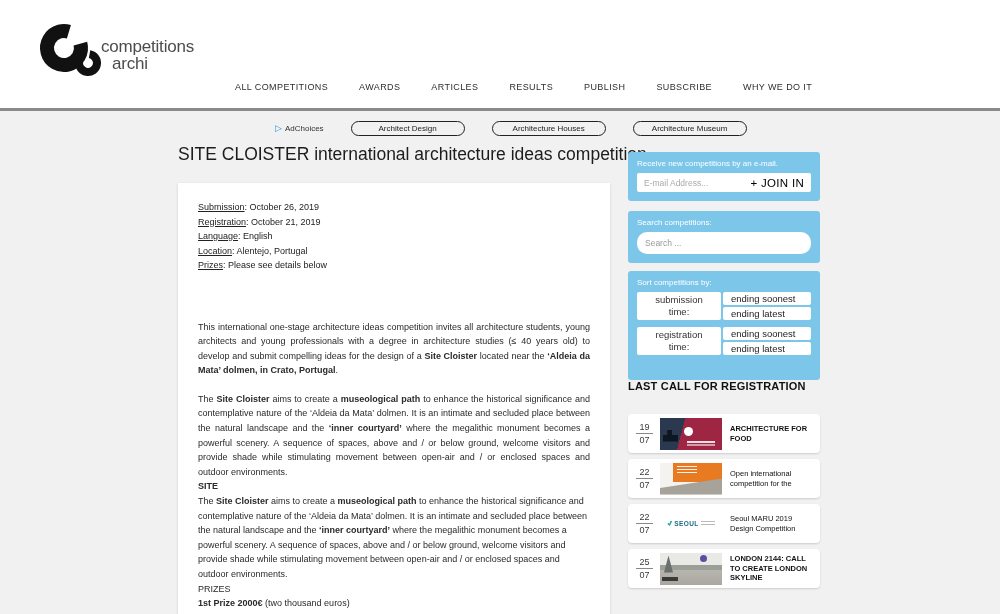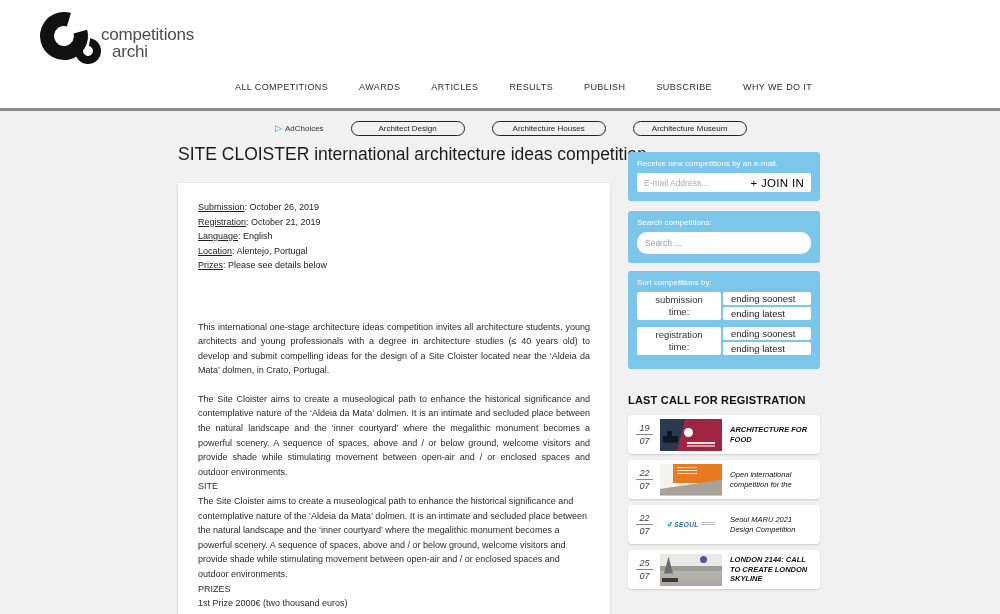--- a/index.html
+++ b/index.html
@@ -2,21 +2,21 @@
 <html><head>
 <meta charset="utf-8">
 <style>
   * { margin:0; padding:0; box-sizing:border-box; }
   html,body { background:#ffffff; }
   body { font-family:"Liberation Sans", sans-serif; }
   .page { position:relative; width:1000px; height:614px; overflow:hidden; background:#f1f1f1; }
 
   
   .header { position:absolute; top:0; left:0; width:1000px; height:108px; background:#ffffff; z-index:2; }
-  .logo { position:absolute; left:38px; top:4px; width:230px; height:70px; }
+  .logo { position:absolute; left:38px; top:16px; width:230px; height:70px; }
   .logo svg { position:absolute; left:0; top:2px; }
   .logo-text { position:absolute; left:63px; top:22px; color:#4c4c4c; font-size:17px; letter-spacing:-0.2px; line-height:17px; }
   .logo-text .l2 { margin-left:11px; }
   .main-nav { position:absolute; left:235px; top:82px; display:flex; gap:31px; }
   .nav-item { font-size:9px; color:#2e2e2e; letter-spacing:0.4px; text-decoration:none; cursor:pointer; white-space:nowrap; }
   .separator { position:absolute; top:108px; left:0; width:1000px; height:3px; background:#8a8a8a; z-index:3; }
 
   
   .content { position:absolute; top:111px; left:0; width:1000px; height:503px; background:#f1f1f1; }
 
@@ -27,42 +27,42 @@
   .adchoices .txt { font-size:8px; color:#333; }
   .ad-pill { border:1px solid #222; border-radius:9px; background:transparent; font-size:8px; color:#222; padding:2px 0; width:114px; text-align:center; cursor:pointer; font-family:"Liberation Sans",sans-serif; }
 
   
   .page-title { position:absolute; left:178px; top:33px; font-size:17.5px; font-weight:400; color:#1c1c1c; }
   .article-card { position:absolute; left:178px; top:72px; width:432px; height:900px; background:#ffffff; box-shadow:0 1px 3px rgba(0,0,0,0.13); padding:17px 20px; }
   .meta-row { font-size:9px; line-height:14.5px; color:#222; }
   .meta-label { text-decoration:underline; }
   .article-body { margin-top:47px; font-size:9px; line-height:14.6px; color:#2a2a2a; }
   .article-body .b-p.gap { margin-bottom:14px; }
-  .article-body .bold { font-weight:normal; }
+  .article-body .bold { font-weight:bold; }
 
   
   .sidebar { position:absolute; left:628px; top:41px; width:192px; }
   .blue-box { background:#7cc6ea; border-radius:3px; padding:7px 9px 9px; }
   .box-label { font-size:8px; color:#ffffff; margin-bottom:5px; }
   .email-row { background:#ffffff; height:19px; display:flex; align-items:center; justify-content:space-between; padding:0 7px; border-radius:2px; }
   .email-input { border:none; outline:none; font-size:8.5px; color:#888; width:95px; font-family:"Liberation Sans",sans-serif; background:transparent; }
   .email-input::placeholder { color:#aaa; }
   .join-btn { border:none; background:none; font-size:11.5px; color:#000; letter-spacing:0.3px; cursor:pointer; white-space:nowrap; font-family:"Liberation Sans",sans-serif; }
   .box-search { margin-top:10px; }
   .search-input { width:100%; height:22px; border:none; outline:none; border-radius:10px; font-size:8.5px; color:#777; padding:0 8px; font-family:"Liberation Sans",sans-serif; }
   .search-input::placeholder { color:#999; }
   .box-sort { margin-top:8px; }
   .sort-group { display:flex; gap:2px; margin-bottom:7px; }
-  .sort-group:last-child { margin-bottom:5px; }
+  .sort-group:last-child { margin-bottom:16px; }
   .sort-label { background:#ffffff; width:84px; min-height:28px; display:flex; align-items:center; justify-content:center; text-align:center; font-size:9.5px; color:#333; line-height:12px; padding:2px 8px; border-radius:2px; }
   .sort-options { flex:1; display:flex; flex-direction:column; gap:2px; }
   .sort-btn { background:#ffffff; border:none; text-align:left; font-size:9.5px; color:#1d1d1d; padding:1px 8px; height:13px; line-height:11px; cursor:pointer; border-radius:2px; font-family:"Liberation Sans",sans-serif; }
 
-  .last-call-heading { margin-top:25px; font-size:11px; font-weight:bold; color:#111; letter-spacing:0.2px; }
-  .last-call-list { margin-top:9px; display:flex; flex-direction:column; gap:6px;font-style:italic; }
+  .last-call-heading { font-size:11px; font-weight:bold; color:#111; letter-spacing:0.2px; }
+  .last-call-list { margin-top:22px; display:flex; flex-direction:column; gap:6px; }
   .lc-item { background:#ffffff; border-radius:4px; height:39px; display:flex; align-items:center; padding:0 5px; box-shadow:0 1px 2px rgba(0,0,0,0.15); cursor:pointer; }
   .lc-date { width:23px; text-align:center; font-size:9px; color:#3a3a3a; flex-shrink:0; }
   .lc-date .day { display:block; border-bottom:1px solid #888; padding-bottom:1px; margin:0 3px 1px; }
   .lc-date .month { display:block; }
   .lc-thumb { position:relative; width:62px; height:32px; margin:0 5px 0 4px; flex-shrink:0; overflow:hidden; }
   .lc-title { font-size:7.5px; line-height:9.5px; color:#111; padding-left:3px; }
   .lc-title.bold { font-weight:bold; }
 
   
   .thumb-food-poster { background:linear-gradient(105deg,#2a3950 0%,#2a3950 36%,#9e2643 36%,#9e2643 100%); }
@@ -201,21 +201,21 @@
           </div>
           <div class="lc-item">
             <div class="lc-date">
               <span class="day">22</span>
               <span class="month">07</span>
             </div>
             <div class="lc-thumb thumb-seoul-logo">
               <i></i>
               <b>SEOUL</b>
             </div>
-            <div class="lc-title">Seoul MARU 2021 Design Competition</div>
+            <div class="lc-title">Seoul MARU 2019 Design Competition</div>
           </div>
           <div class="lc-item">
             <div class="lc-date">
               <span class="day">25</span>
               <span class="month">07</span>
             </div>
             <div class="lc-thumb thumb-london-skyline">
               <i></i>
             </div>
             <div class="lc-title bold">LONDON 2144: CALL TO CREATE LONDON SKYLINE</div>

